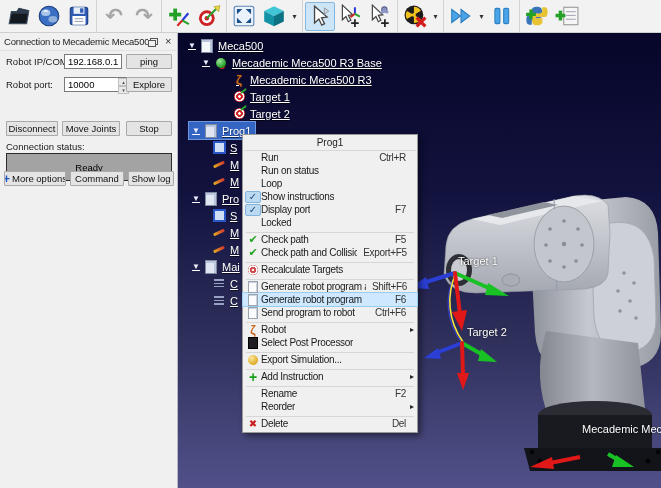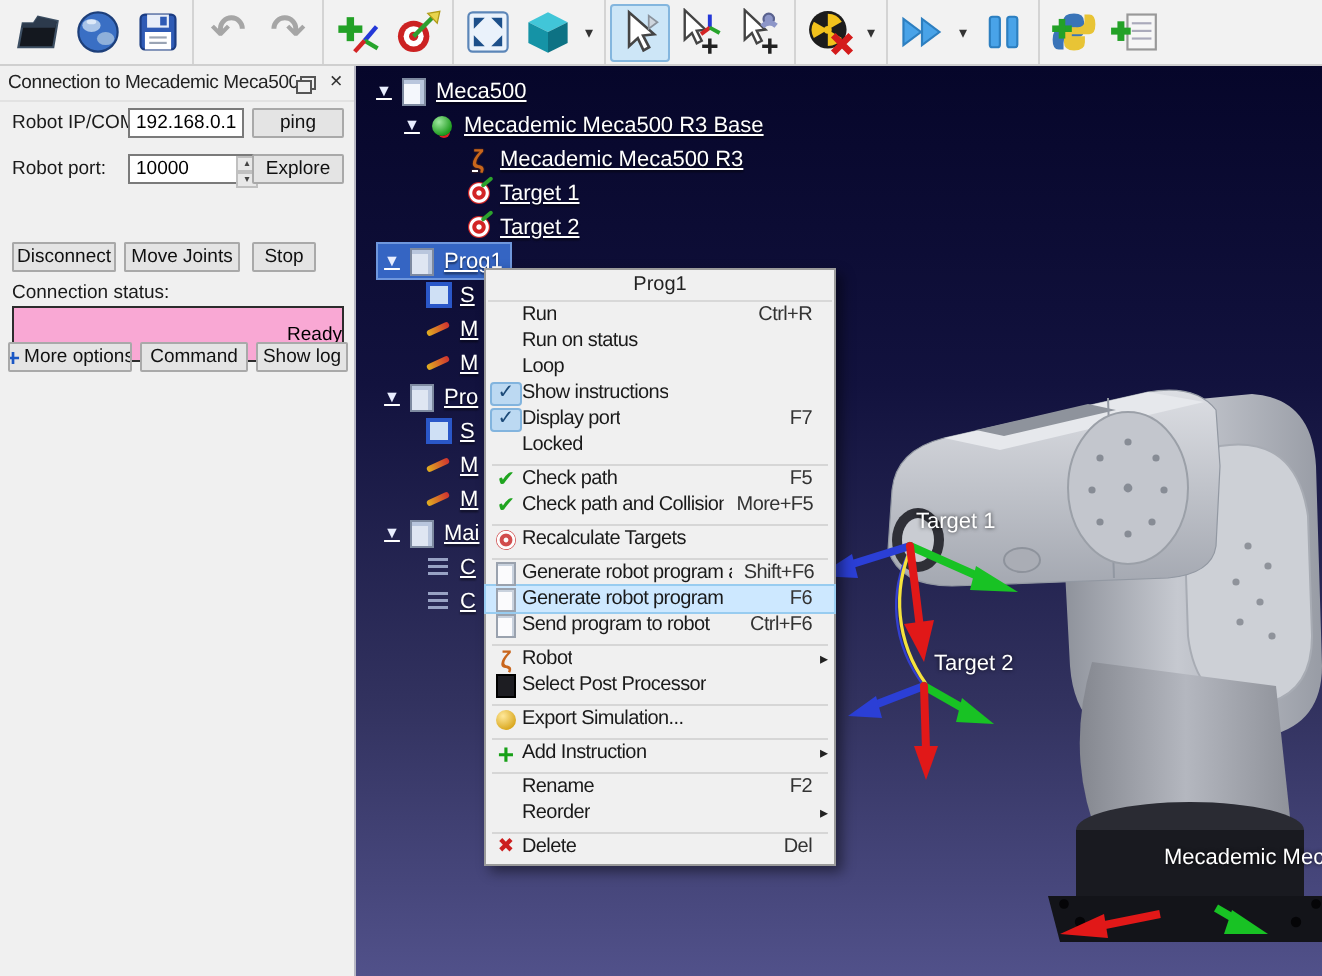--- a/index.html
+++ b/index.html
@@ -34,22 +34,22 @@
             font-family:inherit; padding:0 3px; }
   .spinwrap { position:absolute; width:66px; height:15px; }
   .spinwrap .pinput { left:0; top:0; width:66px; padding-right:13px; }
   .spin { position:absolute; right:1px; top:1px; width:11px; height:13px; display:flex; flex-direction:column; }
   .spin span { flex:1; background:#e8e8e8; border:1px solid #c0c0c0; font-size:5px; color:#444;
                display:flex; align-items:center; justify-content:center; }
   .spin .up::before { content:"\25b4"; } .spin .dn::before { content:"\25be"; }
   .pbtn { position:absolute; height:15px; background:#e4e4e4; border:1px solid #a9a9a9; border-radius:1px;
           font-size:9.5px; font-family:inherit; color:#111; display:flex; align-items:center; justify-content:center;
           white-space:nowrap; overflow:hidden; }
-  .status-bar { position:absolute; left:6px; width:166px; height:28px; background:#f9a8d4; border:1px solid #2c2c2c;
-                display:flex; align-items:center; justify-content:flex-end; font-size:9.5px; color:#000; }
+  .status-bar { position:absolute; left:6px; width:166px; height:28px; background:#a3a3a3; border:1px solid #2c2c2c;
+                display:flex; align-items:center; justify-content:center; font-size:9.5px; color:#000; }
   .plus-ic { color:#1a56c4; font-weight:bold; font-size:12px; margin-right:2px; }
   .plus-ic::before { content:"+"; }
 
   
   .viewport { position:absolute; left:178px; top:33px; width:483px; height:455px; overflow:hidden;
               background:linear-gradient(180deg,#06062a 0%,#12123e 35%,#32325f 70%,#51518a 100%); }
   .lbl3d { position:absolute; color:#fff; font-size:11px; text-shadow:0 0 2px rgba(0,0,0,.8); white-space:nowrap; }
 
   
   .tree { position:absolute; left:5px; top:4px; }
@@ -288,21 +288,21 @@
           <span class="dn"></span>
         </span>
     </span>
     <button class="pbtn" style="left:126px; top:0; width:46px;">Explore</button>
   </div>
 
   <div class="prow" style="top:55px;"></div>
   <div class="prow" style="top:68px;margin-top:20px;">
     <button class="pbtn" style="left:6px; top:0; width:52px;">Connect</button>
     <button class="pbtn" style="left:62px; top:0; width:58px;">Get Position</button>
-    <button class="pbtn" style="left:126px; top:0; width:32px;">Stop</button>
+    <button class="pbtn" style="left:126px; top:0; width:46px;">Stop</button>
   </div>
 
   <div class="prow" style="top:88px;">
     <button class="pbtn" style="left:6px; top:0; width:52px;">Disconnect</button>
     <button class="pbtn" style="left:62px; top:0; width:58px;">Move Joints</button>
   </div>
 
   <div class="plabel" style="position:absolute; left:6px; top:108px;">Connection status:</div>
 
   <div class="status-bar" style="top:120px;">
@@ -551,21 +551,21 @@
       </div>
       <div class="mrow">
         <span class="mi-icon mi-chkgreen"></span>
         <span class="mlabel">Check path</span>
         <span class="mshort">F5</span>
         <span class="msub" style="visibility: hidden;"></span>
       </div>
       <div class="mrow">
         <span class="mi-icon mi-chkgreen"></span>
         <span class="mlabel">Check path and Collisions</span>
-        <span class="mshort">More+F5</span>
+        <span class="mshort">Export+F5</span>
         <span class="msub" style="visibility: hidden;"></span>
       </div>
       <div class="mrow sep">
         
         
         
         
       </div>
       <div class="mrow">
         <span class="mi-icon mi-target"></span>

